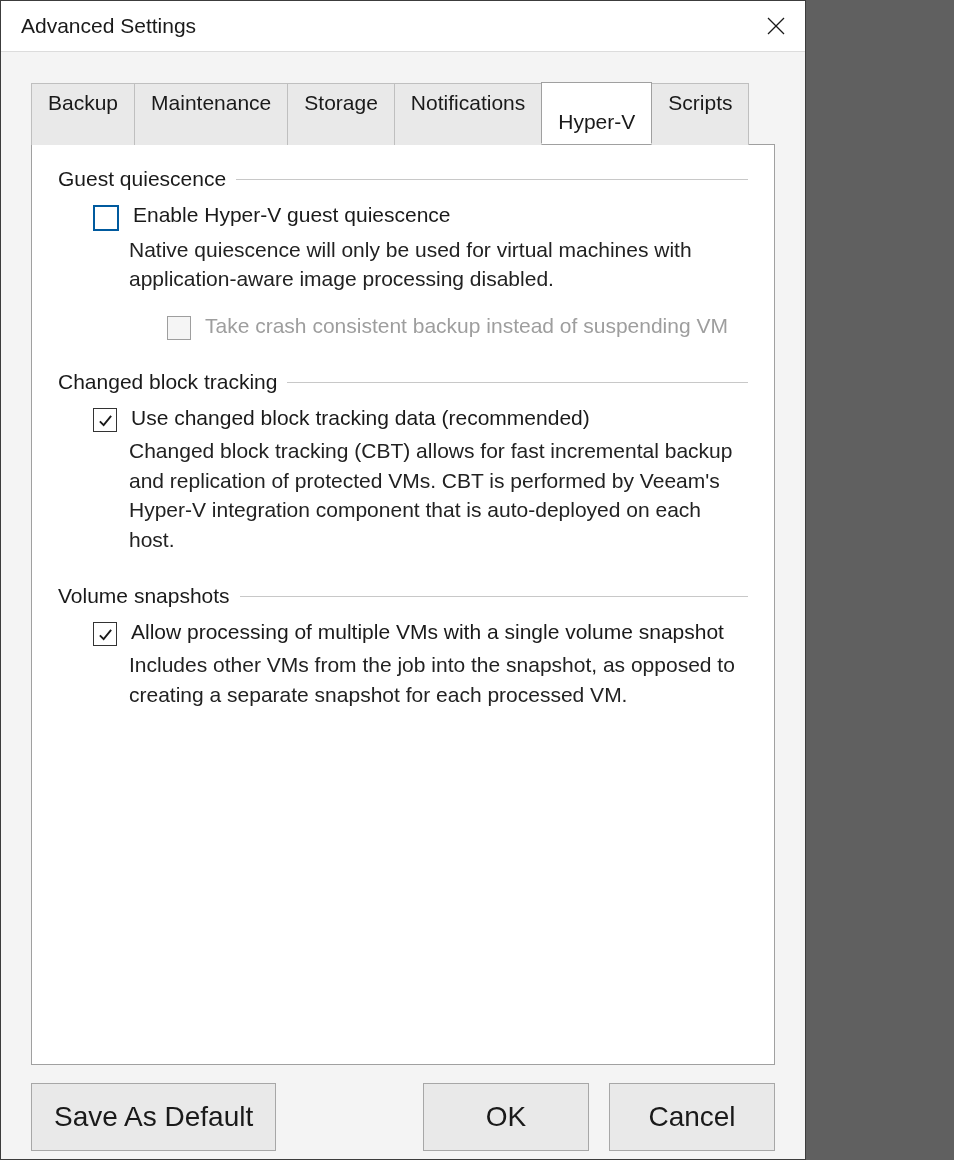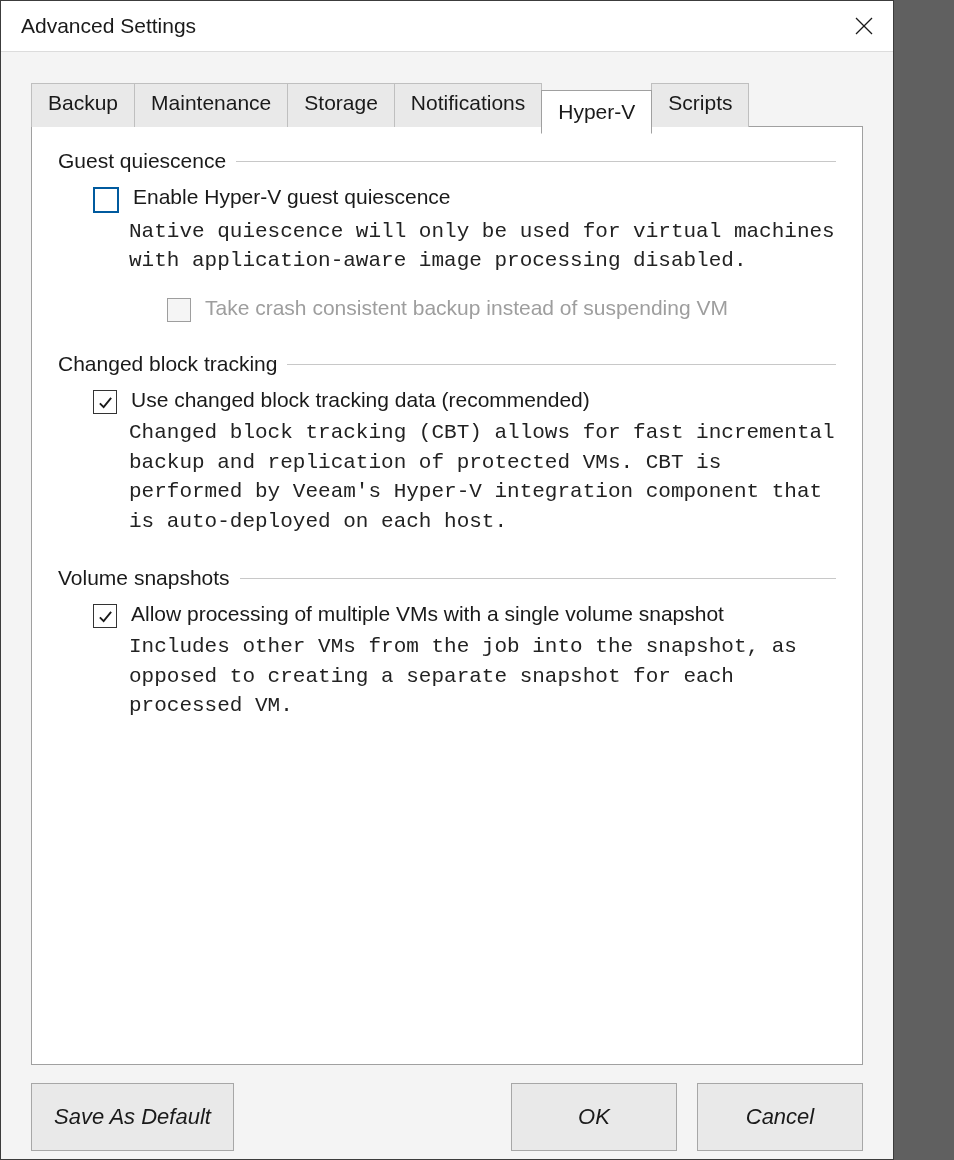--- a/index.html
+++ b/index.html
@@ -13,21 +13,21 @@
     --body-bg:#ffffff;
     --text:#1a1a1a;
     --disabled:#9e9e9e;
     --accent:#0078d4;
     --accent-dark:#005a9e;
     font-family:"Segoe UI",Tahoma,Arial,sans-serif;
   }
   html,body{margin:0;padding:0;background:#606060;}
   .window{
     box-sizing:border-box;
-    width:894px;height:1160px;
+    width:806px;height:1160px;
     background:var(--page-bg);
     border:1px solid #3c3c3c;
     display:flex;flex-direction:column;
     color:var(--text);
   }
   .titlebar{
     height:50px;
     display:flex;align-items:center;
     padding:0 6px 0 20px;
     font-size:21px;
@@ -60,22 +60,22 @@
     font-size:21px;
     margin-right:-1px;
     cursor:pointer;
     position:relative;
     top:1px;
   }
   .tab.active{
     background:var(--body-bg);
     border-color:var(--border);
     border-bottom:1px solid var(--body-bg);
-    padding-top:9px;
-    top:8px;
+    padding-top:27px;
+    top:0;
     z-index:3;
   }
   .tabbody{
     flex:1;
     background:var(--body-bg);
     border:1px solid var(--border);
     padding:22px 26px;
     font-size:21px;
     overflow:hidden;
     position:relative;
@@ -108,40 +108,39 @@
   .opt .chk.accent{border:2px solid var(--accent-dark);}
   .opt .chk.disabled{border-color:var(--disabled);background:#f5f5f5;cursor:default;}
   .opt .chk svg{width:15px;height:15px;stroke:#1a1a1a;stroke-width:2;fill:none;display:none;}
   .opt .chk.checked svg{display:block;}
   .opt .label{line-height:1.35;}
   .opt .label.disabled{color:var(--disabled);}
   .desc{
     margin:2px 0 0 71px;
     line-height:1.4;
     color:#222;
-    font-family:Liberation Mono, monospace;
   }
   .desc.nested{margin-left:106px;}
   .desc.disabled{color:var(--disabled);}
   .footer{
     height:84px;
     display:flex;align-items:center;
     padding:0 30px;
     gap:20px;
   }
   .footer .spacer{flex:1;}
   .btn{
     min-width:120px;
     height:42px;
     background:var(--btn-bg);
     border:1px solid var(--btn-border);
-    font-size:22px;
+    font-size:28px;
     padding:12px 22px;
     cursor:pointer;
-    display:flex;align-items:center;justify-content:center;font-style:italic;
+    display:flex;align-items:center;justify-content:center;
   }
   .btn.default{min-width:150px;}
 </style>
 </head>
 <body>
 
 <div class="window">
 
   <div class="titlebar">
     <span>Advanced Settings</span>

